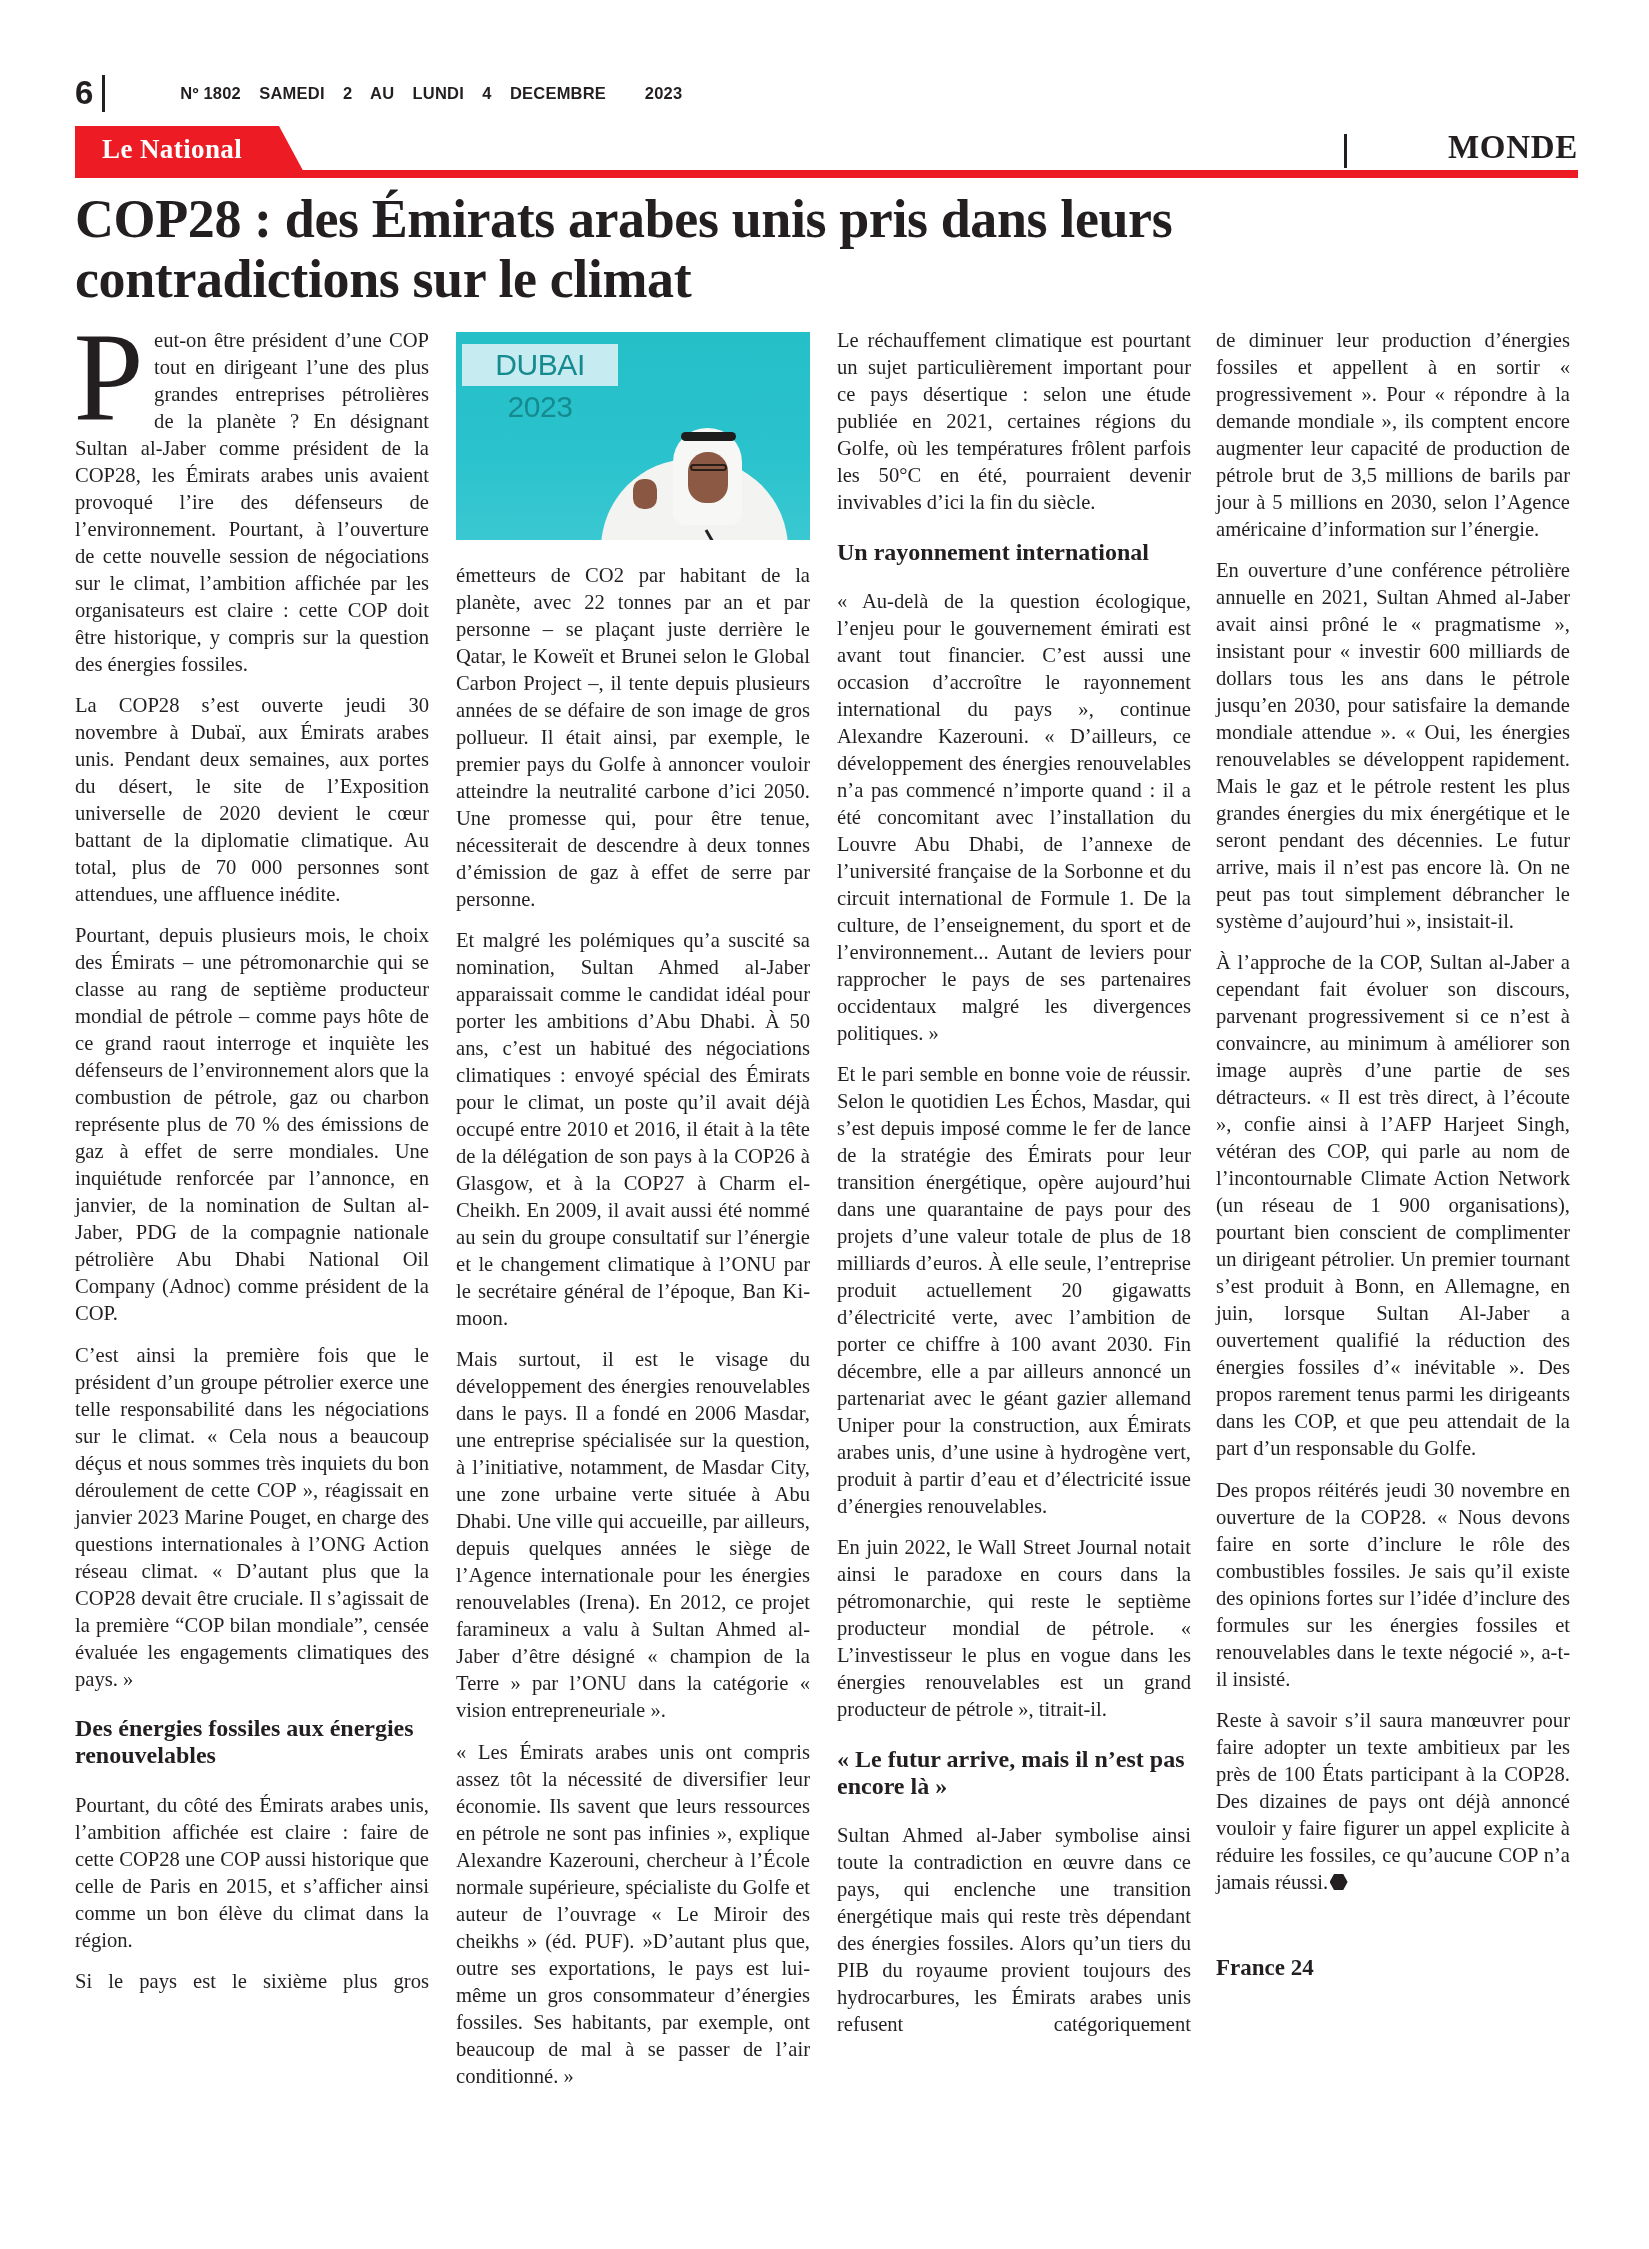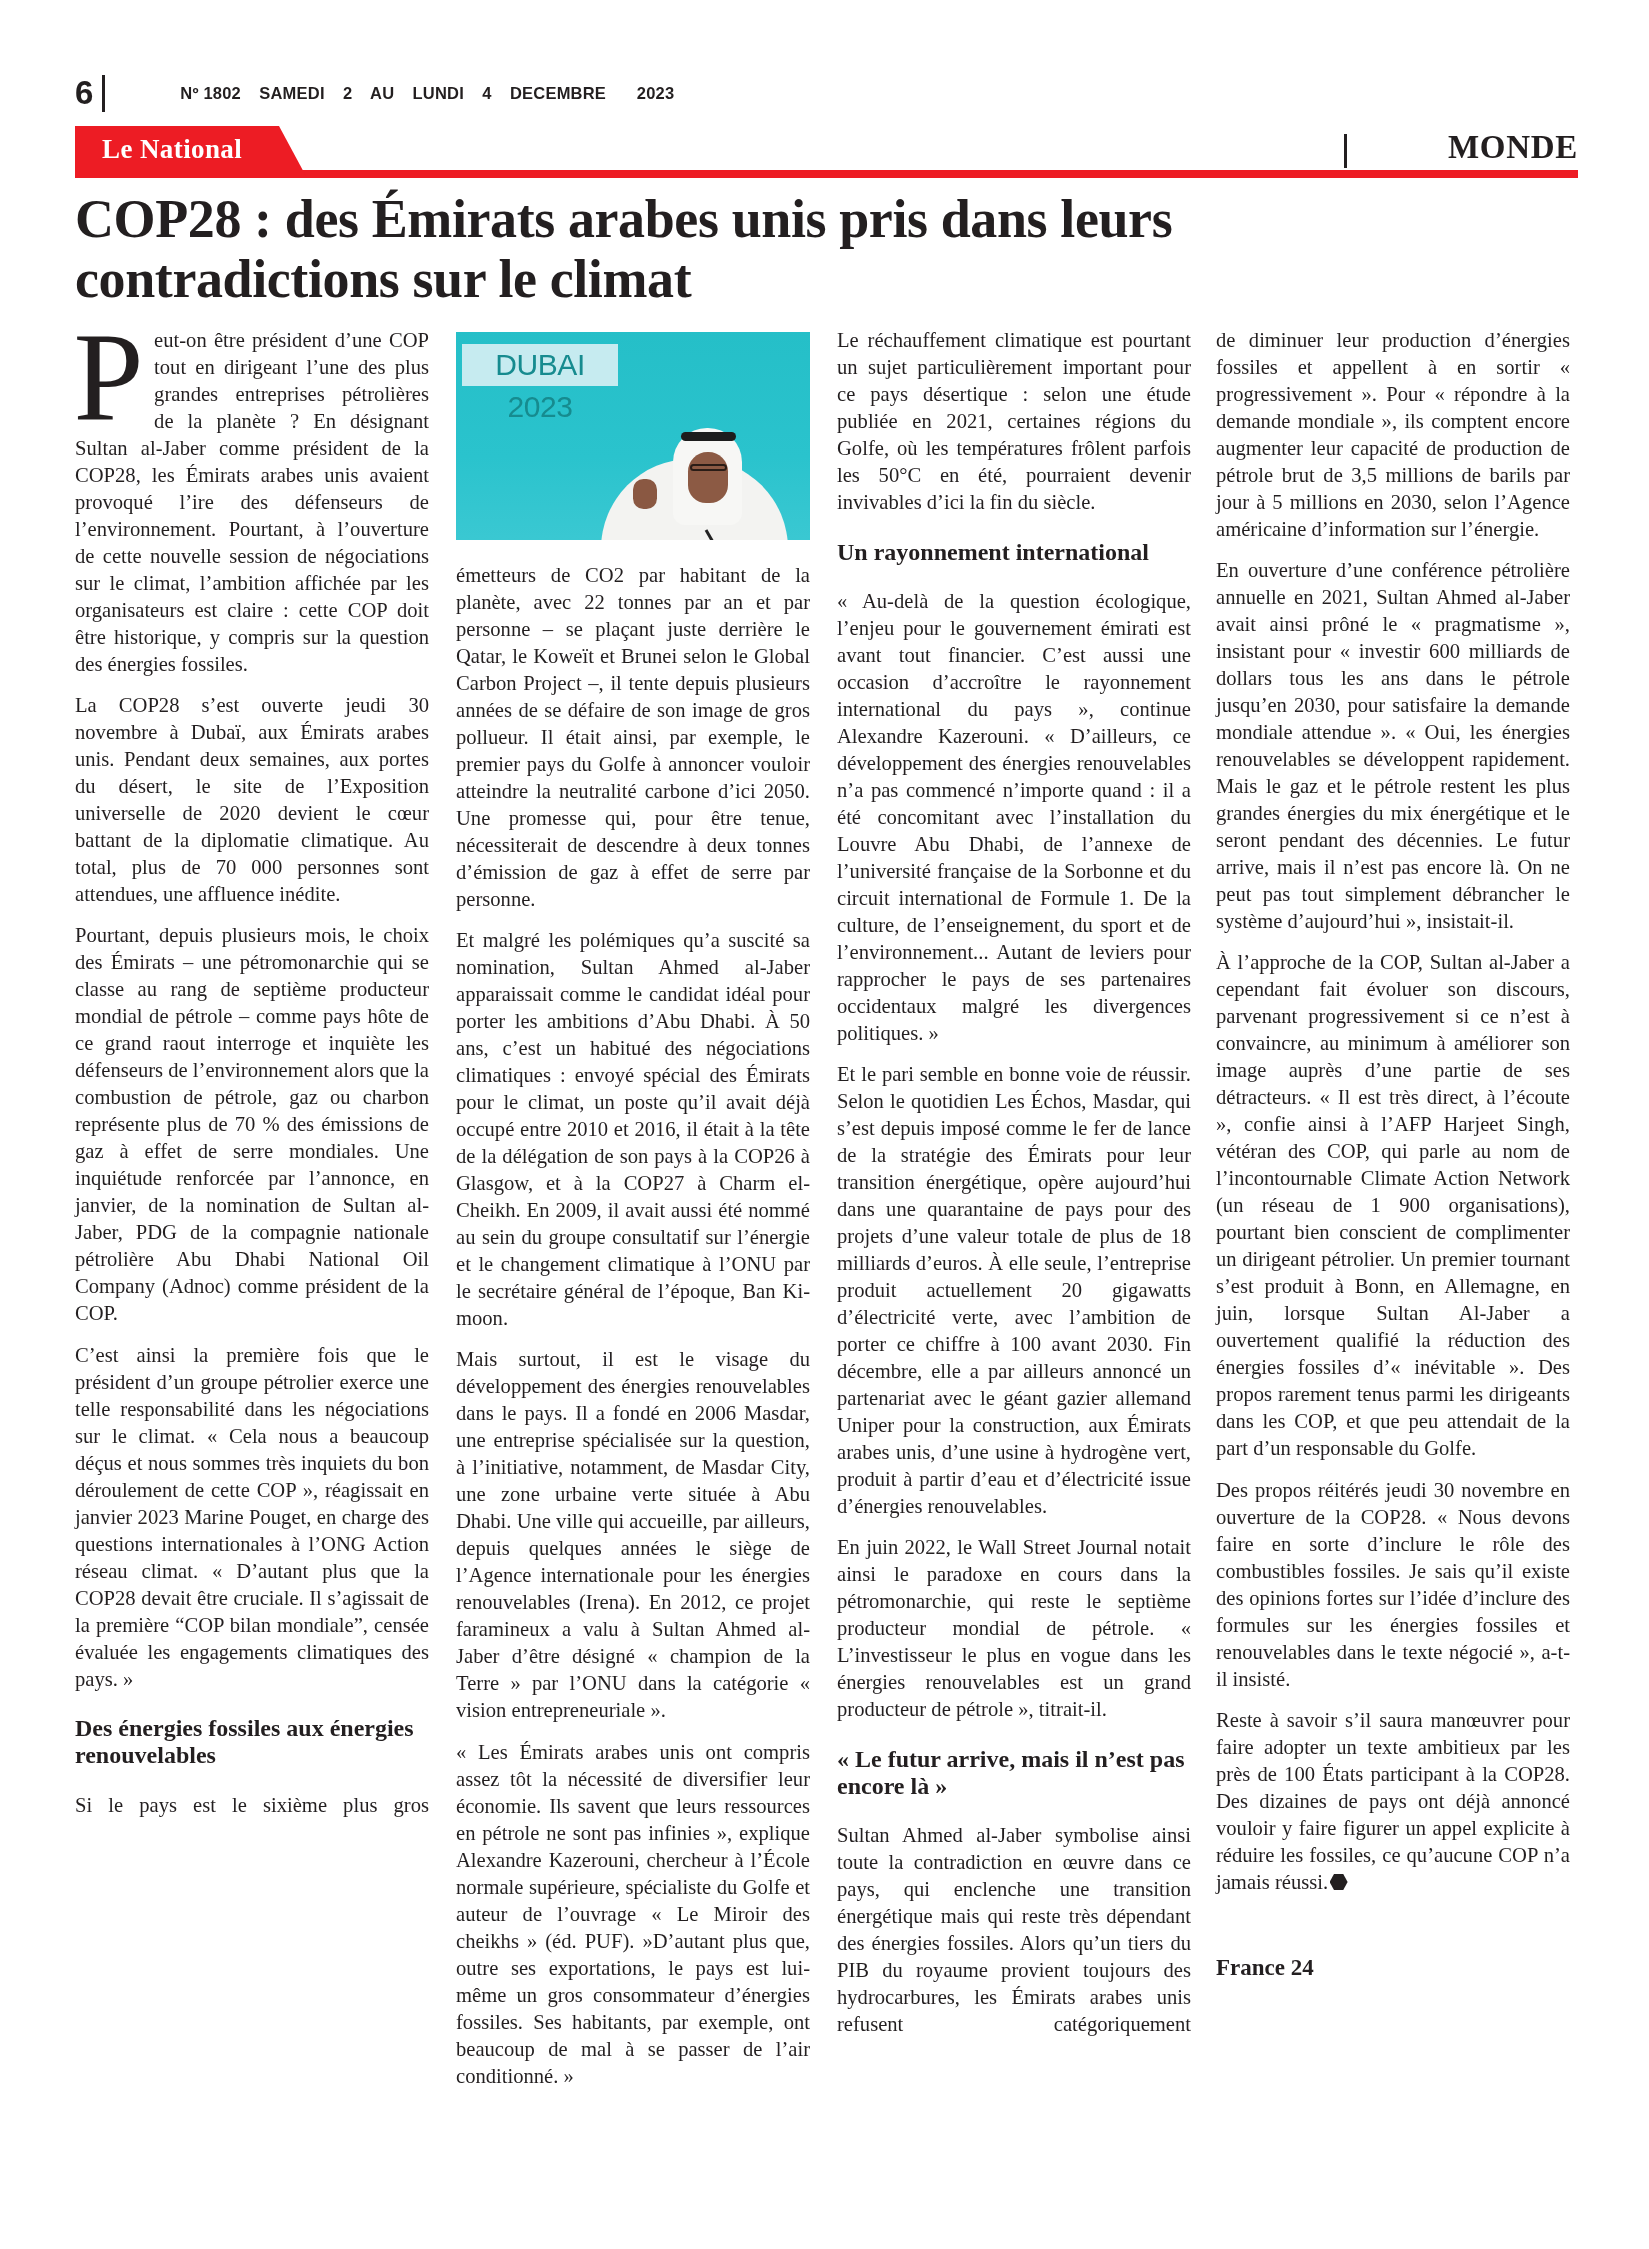--- a/index.html
+++ b/index.html
@@ -67,41 +67,42 @@
 <div class="folio">
   <span class="page-num">6</span>
   <span class="folio-bar"></span>
   <span class="issue">
     <span>Nº 1802</span>
     <span>SAMEDI</span>
     <span>2</span>
     <span>AU</span>
     <span>LUNDI</span>
     <span>4</span>
-    <span style="margin-right:26px">DECEMBRE</span>
+    <span style="margin-right:34px">DECEMBRE</span>
     <span>2023</span>
   </span>
 </div>
 
 <div class="banner">
   <div class="red-rule"></div>
   <div class="tab"></div>
   <span class="tab-label">Le National</span>
   <span class="section-bar"></span>
   <span class="section-label">MONDE</span>
 </div>
 
 <h1 class="headline">COP28 : des Émirats arabes unis pris dans leurs contradictions sur le climat</h1>
 
 <div class="col c1">
   <p><span class="dropcap">P</span><span>eut-on être président d’une COP tout en dirigeant l’une des plus grandes entreprises pétrolières de la planète ? En désignant Sultan al-Jaber comme président de la COP28, les Émirats arabes unis avaient provoqué l’ire des défenseurs de l’environnement. Pourtant, à l’ouverture de cette nouvelle session de négociations sur le climat, l’ambition affichée par les organisateurs est claire : cette COP doit être historique, y compris sur la question des énergies fossiles.</span></p>
   <p>La COP28 s’est ouverte jeudi 30 novembre à Dubaï, aux Émirats arabes unis. Pendant deux semaines, aux portes du désert, le site de l’Exposition universelle de 2020 devient le cœur battant de la diplomatie climatique. Au total, plus de 70 000 personnes sont attendues, une affluence inédite.</p>
   <p>Pourtant, depuis plusieurs mois, le choix des Émirats – une pétromonarchie qui se classe au rang de septième producteur mondial de pétrole – comme pays hôte de ce grand raout interroge et inquiète les défenseurs de l’environnement alors que la combustion de pétrole, gaz ou charbon représente plus de 70 % des émissions de gaz à effet de serre mondiales. Une inquiétude renforcée par l’annonce, en janvier, de la nomination de Sultan al-Jaber, PDG de la compagnie nationale pétrolière Abu Dhabi National Oil Company (Adnoc) comme président de la COP.</p>
   <p>C’est ainsi la première fois que le président d’un groupe pétrolier exerce une telle responsabilité dans les négociations sur le climat. « Cela nous a beaucoup déçus et nous sommes très inquiets du bon déroulement de cette COP », réagissait en janvier 2023 Marine Pouget, en charge des questions internationales à l’ONG Action réseau climat. « D’autant plus que la COP28 devait être cruciale. Il s’agissait de la première “COP bilan mondiale”, censée évaluée les engagements climatiques des pays. »</p>
   <h2>Des énergies fossiles aux énergies renouvelables</h2>
+  <p>Pourtant, du côté des Émirats arabes unis, l’ambition affichée est claire : faire de cette COP28 une COP aussi historique que celle de Paris en 2015, et s’afficher ainsi comme un bon élève du climat dans la région.</p>
   <p style="text-align-last: justify;">Si le pays est le sixième plus gros</p>
 </div>
 
 <div class="col c2">
   <div class="photo">
     <div class="dubai-label">DUBAI 2023</div>
     <div class="person-robe"></div>
     <div class="ghutra"></div>
     <div class="agal"></div>
     <div class="face"></div>

